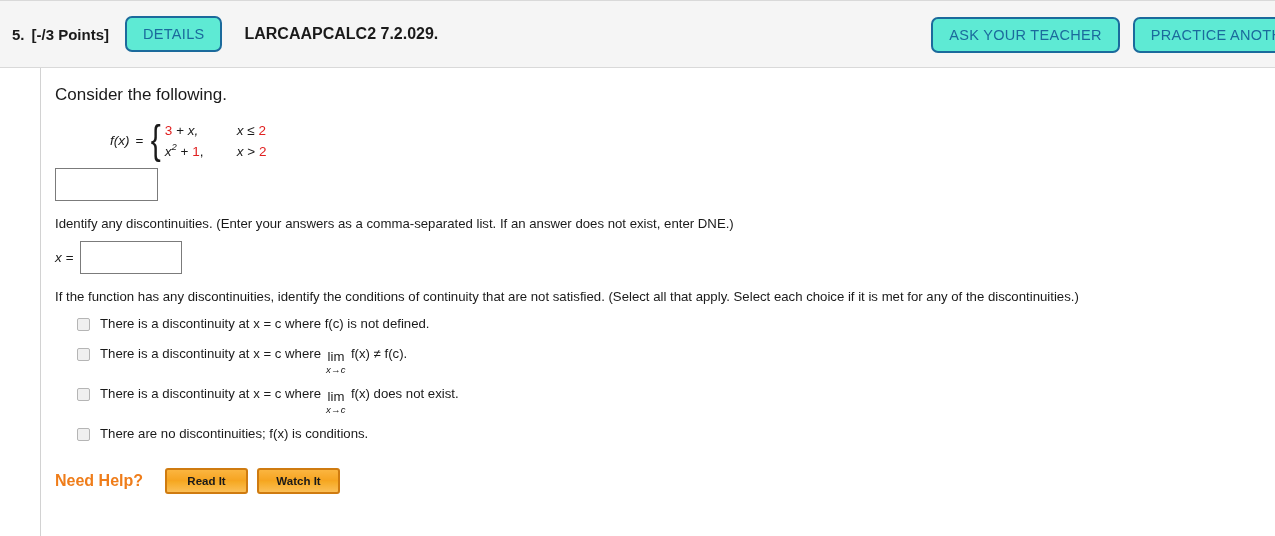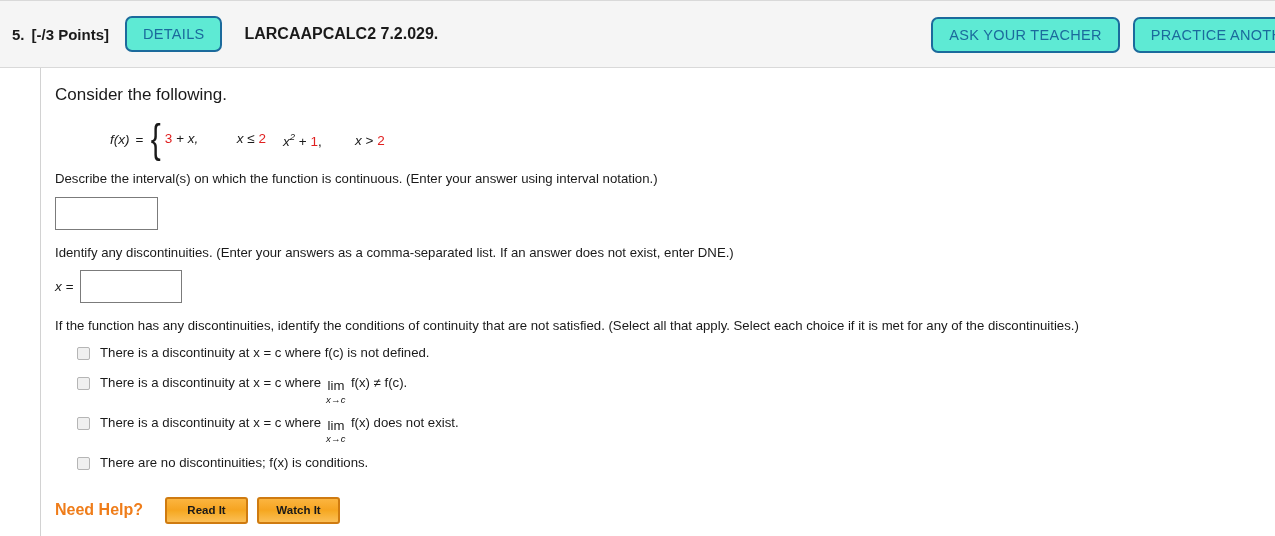--- a/index.html
+++ b/index.html
@@ -105,21 +105,21 @@
   .eq-sign { margin-right: 6px; font-style: normal; }
   .brace {
     font-size: 40px;
     font-weight: 300;
     line-height: 0.82;
     margin-right: 2px;
     color: #1a1a1a;
     transform: scaleX(0.75);
     display: inline-block;
   }
-  .cases { display: flex; flex-direction: row; gap: 17px; }
+  .cases { display: flex; flex-direction: column; gap: 3px; }
   .case-line { display: flex; align-items: baseline; white-space: nowrap; }
   .case-expr { width: 72px; }
   .case-cond { }
   .red { color: #e02020; }
   .ital { font-style: italic; }
   sup.exp { font-size: 9.5px; vertical-align: super; font-style: italic; }
 
   
   .qtext { margin: 14px 0 0 0; font-size: 13.2px; line-height: 1.35; }
   .ansbox {
@@ -250,21 +250,20 @@
           <span class="case-expr"><span class="red">3</span><span class="ital"> + x,</span></span>
           <span class="case-cond"><span class="ital">x</span>&nbsp;<span>≤</span>&nbsp;<span class="red">2</span></span>
         </span>
         <span class="case-line">
           <span class="case-expr"><span class="ital">x</span><sup class="exp">2</sup><span> + </span><span class="red">1</span><span>,</span></span>
           <span class="case-cond"><span class="ital">x</span>&nbsp;<span>&gt;</span>&nbsp;<span class="red">2</span></span>
         </span>
       </span>
     </div>
 
-    <p class="qtext">Describe the interval(s) on which the function is continuous. (Enter your answer using interval notation.)</p>
     <input class="ansbox" type="text" value="" style="">
 
     <p class="qtext">Identify any discontinuities. (Enter your answers as a comma-separated list. If an answer does not exist, enter DNE.)</p>
     <div class="xeq-row">
       <span class="xeq-label">x =</span>
       <input class="ansbox-x" type="text" value="" style="">
     </div>
 
     <p class="qtext">If the function has any discontinuities, identify the conditions of continuity that are not satisfied. (Select all that apply. Select each choice if it is met for any of the discontinuities.)</p>
 

